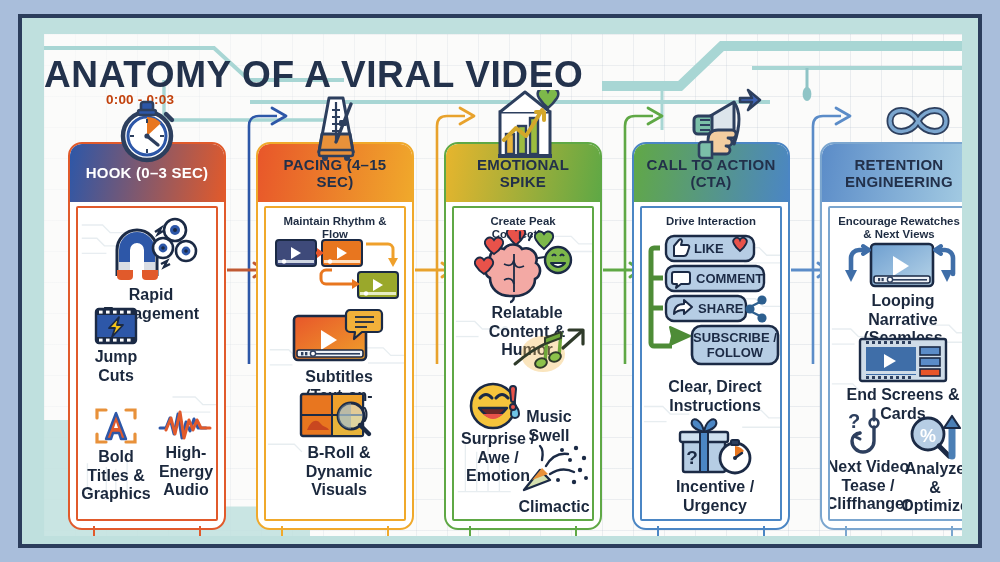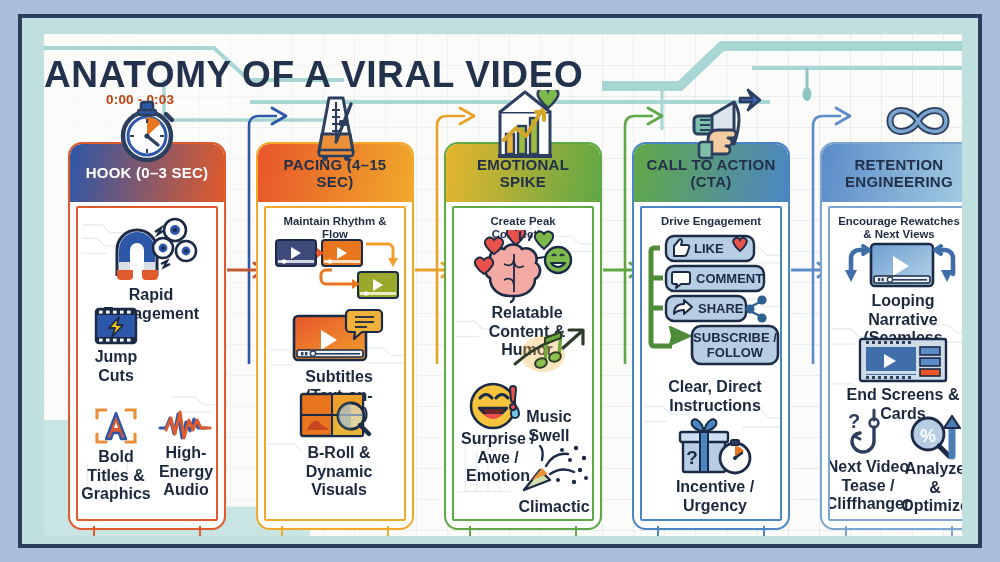--- a/index.html
+++ b/index.html
@@ -462,21 +462,21 @@
               <g stroke="#8aa7b8" stroke-width="1.4" fill="none">
                 <path d="M100 42 H124 L132 50 H146"></path>
                   <path d="M108 58 H146"></path>
                 <path d="M100 96 H120 L128 104 H146"></path>
                 <path d="M2 210 H22 L30 218 H50"></path>
                   <path d="M2 226 H26"></path>
                 <path d="M100 214 H126 L134 222 H146"></path>
                   <path d="M106 232 H146"></path>
               </g>
             </svg>
-            <div class="subhead">Drive Engagement</div>
+            <div class="subhead">Drive Interaction</div>
 
             <div style="position:absolute; left:4px; top:24px; width:138px; height:142px;">
               <svg width="138" height="142" viewBox="0 0 138 142">
 
                 <path d="M14 16 h-6 a3 3 0 0 0 -3 3 v92 a3 3 0 0 0 3 3 h18" stroke="#4e8c37" stroke-width="5" fill="none"></path>
                 <path d="M5 46 h12" stroke="#4e8c37" stroke-width="5"></path>
                 <path d="M5 76 h12" stroke="#4e8c37" stroke-width="5"></path>
                 <path d="M26 104 l-2 -9 20 9 -20 9 2 -9 Z" fill="#4e8c37" stroke="#4e8c37" stroke-width="2" stroke-linejoin="round"></path>
 
                 <rect x="20" y="4" width="88" height="25" rx="8" fill="#b6cde4" stroke="#1b2a45" stroke-width="2.4"></rect>

